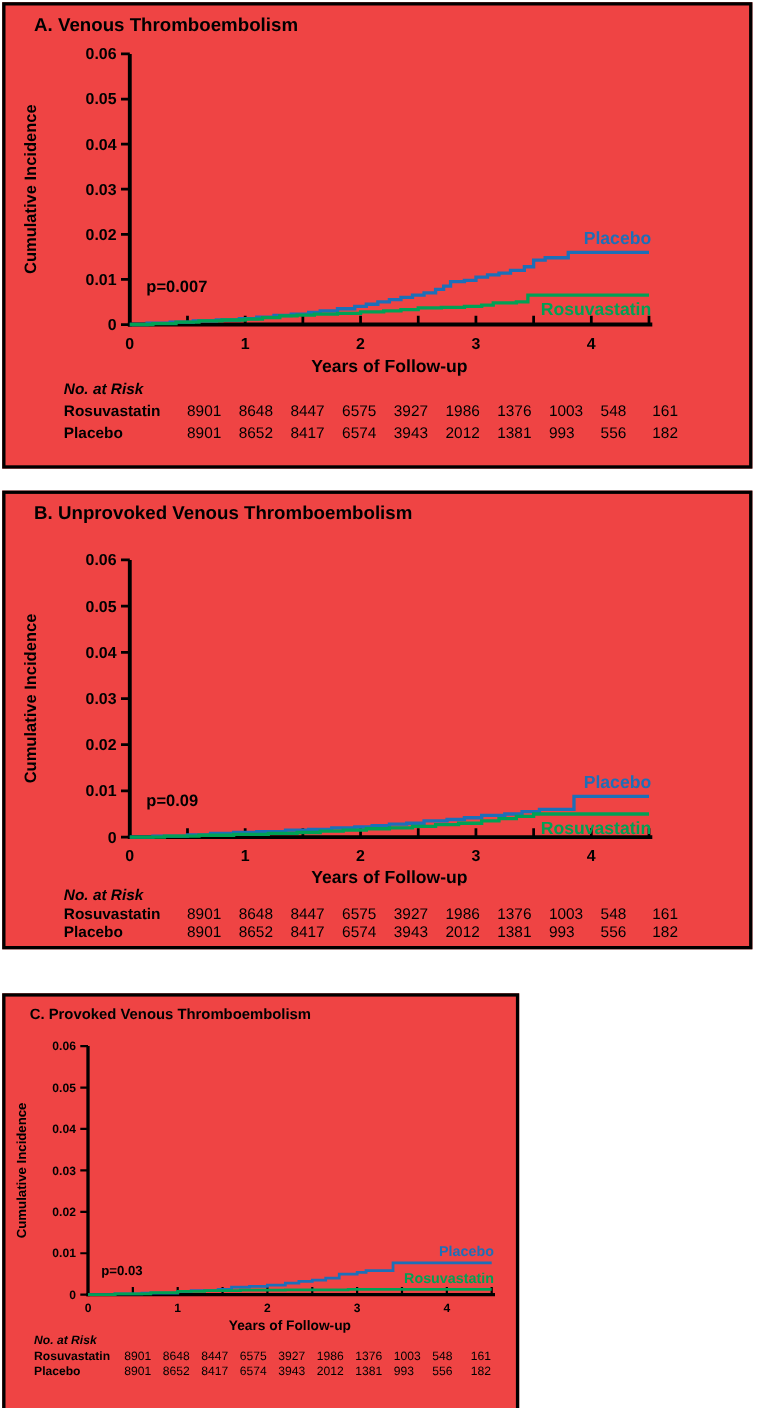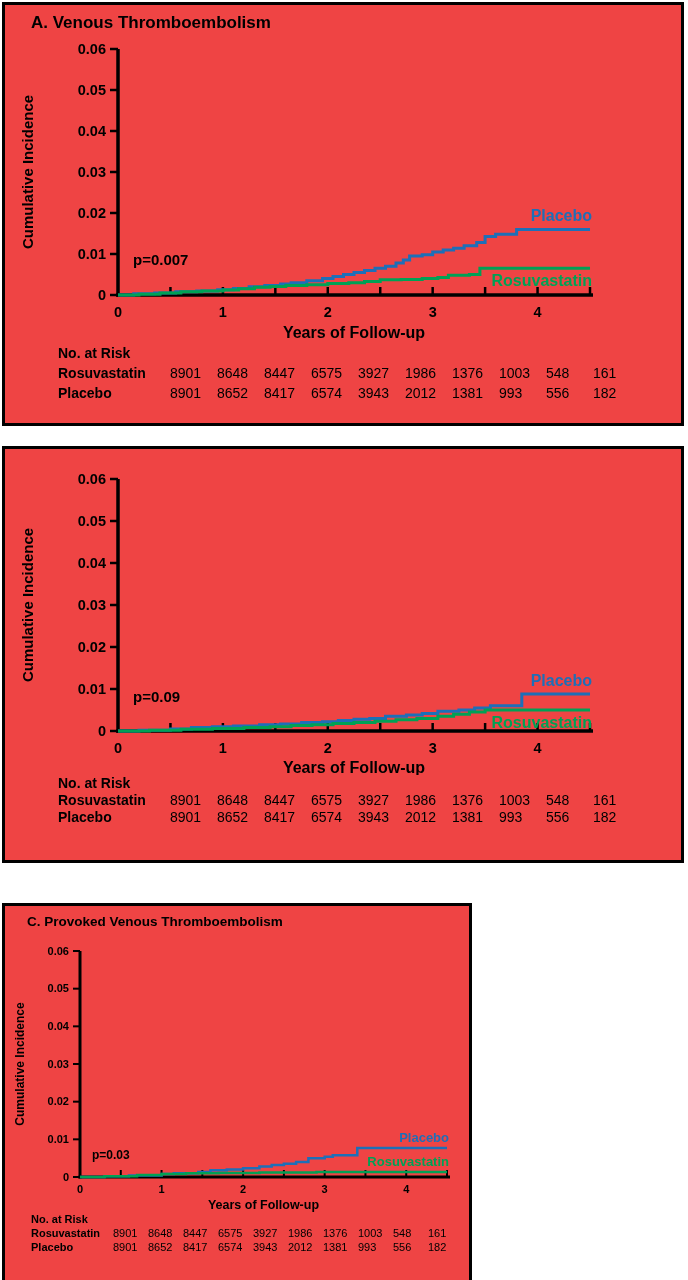--- a/index.html
+++ b/index.html
@@ -39,21 +39,21 @@
     font-size: 13.5px;
     padding: 8px 0 0 22px;
     height: 18px;
   }
   svg.plot { display: block; }
 
   .risk-table { color: #000000; }
   #panel-a .risk-table, #panel-b .risk-table { margin-left: 53px; font-size: 14px; }
   #panel-c .risk-table { margin-left: 26px; font-size: 11px; }
 
-  .rt-heading { font-weight: bold; }
+  .rt-heading { font-weight: bold; font-style: italic; }
   #panel-a .rt-heading { height: 20px; line-height: 20px; }
   #panel-b .rt-heading { height: 17px; line-height: 17px; }
   #panel-c .rt-heading { height: 14px; line-height: 14px; }
 
   .rt-row { display: grid; }
   #panel-a .rt-row, #panel-b .rt-row { grid-template-columns: 112px repeat(10, 47px); }
   #panel-c .rt-row { grid-template-columns: 82px repeat(10, 35px); }
   #panel-a .rt-row { height: 20px; line-height: 20px; }
   #panel-b .rt-row { height: 17px; line-height: 17px; }
   #panel-c .rt-row { height: 14px; line-height: 14px; }
@@ -132,20 +132,21 @@
           <span class="rt-val">2012</span>
           <span class="rt-val">1381</span>
           <span class="rt-val">993</span>
           <span class="rt-val">556</span>
           <span class="rt-val">182</span>
         </div>
       </div>
   </div>
 
   <div class="panel" id="panel-b">
+    <div class="panel-title">B. Unprovoked Venous Thromboembolism</div>
     <svg class="plot" id="plot-b" width="676" height="326">
         <line x1="113" y1="30" x2="113" y2="283.75" stroke="#000000" stroke-width="3.5"></line>
         <line x1="111.25" y1="282" x2="588" y2="282" stroke="#000000" stroke-width="3.5"></line>
         <line x1="105" y1="282" x2="113" y2="282" stroke="#000000" stroke-width="2.5"></line>
         <text x="101" y="286.93" fill="#000000" text-anchor="end" font-size="14.5" font-weight="bold">0</text>
         <line x1="105" y1="240" x2="113" y2="240" stroke="#000000" stroke-width="2.5"></line>
         <text x="101" y="244.93" fill="#000000" text-anchor="end" font-size="14.5" font-weight="bold">0.01</text>
         <line x1="105" y1="198" x2="113" y2="198" stroke="#000000" stroke-width="2.5"></line>
         <text x="101" y="202.93" fill="#000000" text-anchor="end" font-size="14.5" font-weight="bold">0.02</text>
         <line x1="105" y1="156" x2="113" y2="156" stroke="#000000" stroke-width="2.5"></line>

